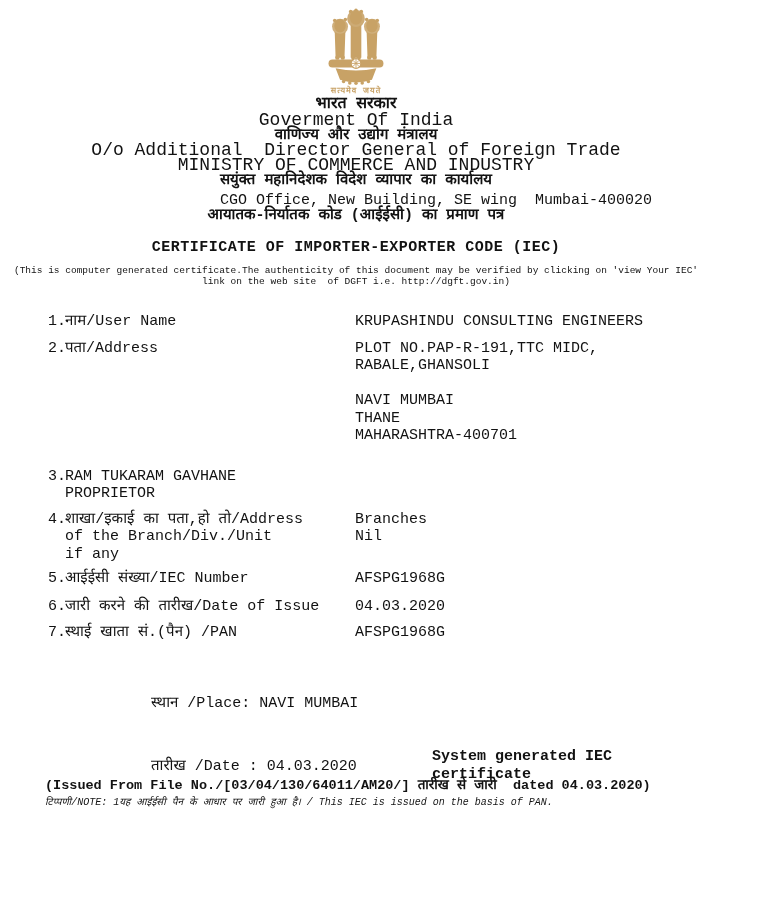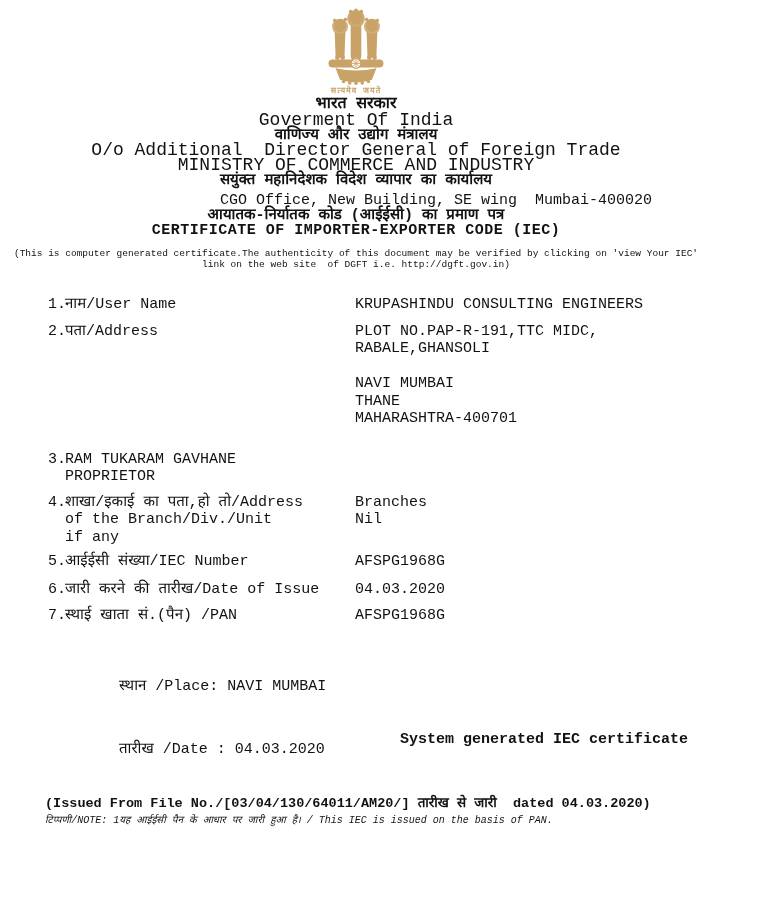--- a/index.html
+++ b/index.html
@@ -12,38 +12,38 @@
   .center{text-align:center;}
   .hdr{padding-top:8px;}
   .emblem-wrap{text-align:center;line-height:0;}
   .emblem-wrap svg{display:inline-block;}
   .motto{font-size:8px;line-height:10px;color:var(--emblem);letter-spacing:1px;font-weight:bold;}
   .govt-hi{font-size:16px;line-height:17px;font-weight:bold;}
   .en-lg{font-size:18px;line-height:15px;white-space:pre-wrap;}
   .hi-md{font-size:15px;line-height:15px;font-weight:bold;}
   .en-sm{font-size:15px;line-height:15px;white-space:pre-wrap;}
   .cgo-line{position:relative;left:80px;margin-top:5px;}
-  .cert-title{font-size:15px;line-height:15px;font-weight:bold;margin-top:0;letter-spacing:0.5px;}
+  .cert-title{font-size:15px;line-height:15px;font-weight:bold;margin-top:17px;letter-spacing:0.5px;}
   .disclaimer{font-size:9.5px;line-height:11px;white-space:pre-wrap;}
   .disclaimer.first{margin-top:10px;}
 
   .fields{margin-top:26px;font-size:15px;line-height:17.5px;}
   .field-row{display:flex;align-items:flex-start;padding-left:48px;}
   .num{width:17px;flex:none;}
   .flabel{width:290px;flex:none;white-space:pre-wrap;}
   .fvalue{flex:none;white-space:pre-wrap;}
   .mt9{margin-top:9px;} .mt23{margin-top:23px;} .mt8{margin-top:8px;}
   .mt7{margin-top:7px;} .mt10{margin-top:10px;}
 
-  .signoff{margin-top:36px;padding-left:65px;font-size:15px;line-height:17.5px;}
+  .signoff{margin-top:36px;padding-left:65px;font-size:15px;line-height:17.5px;margin-left:32px;}
   .signoff-row{position:relative;white-space:pre-wrap;}
   .signoff-row.date{margin-top:10px;}
   .system-note{position:absolute;left:335px;top:8px;font-weight:bold;}
 
-  .footer{position:absolute;left:45px;top:796px;right:20px;}
+  .footer{position:absolute;left:45px;top:778px;right:20px;}
   .issued-line{font-size:13.5px;line-height:16px;font-weight:bold;white-space:pre-wrap;}
   .note-line{font-size:10px;line-height:13px;margin-top:2px;white-space:pre-wrap;font-style:italic;}
 </style>
 </head>
 <body>
 
 <div class="page">
 
   <div class="hdr center">
 

